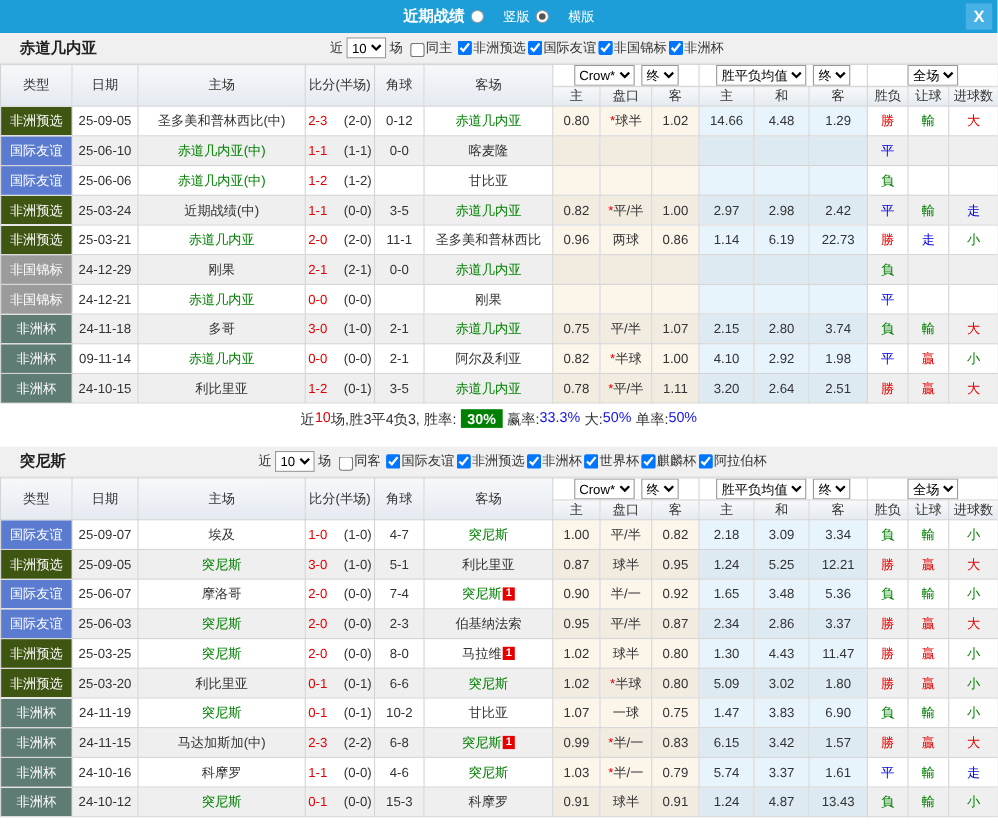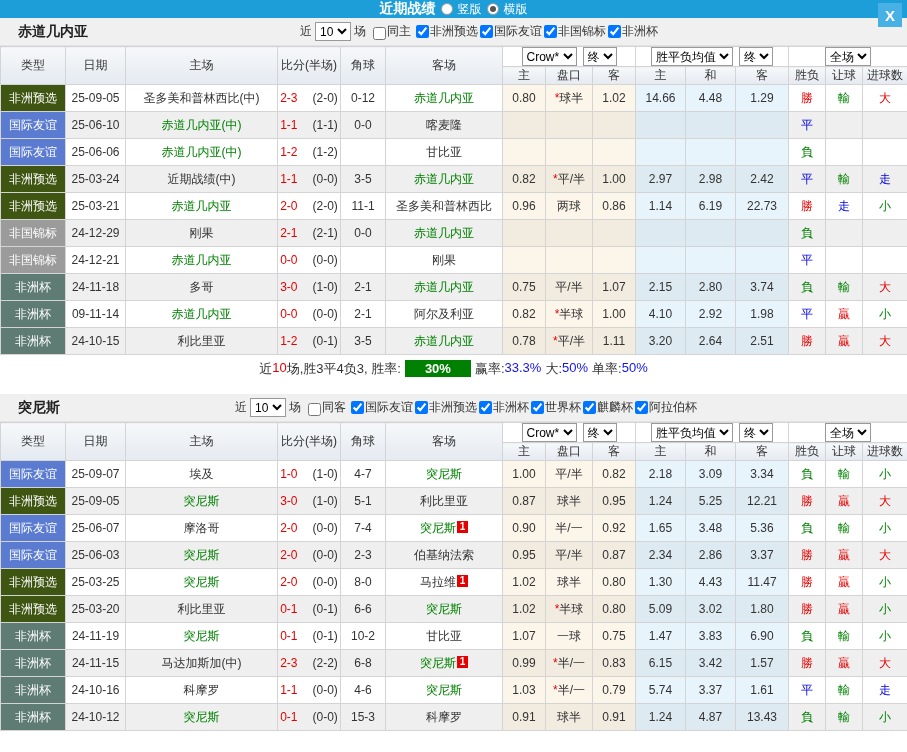--- a/index.html
+++ b/index.html
@@ -4,33 +4,33 @@
 <style>
   * { box-sizing: border-box; }
   html,body { margin:0; padding:0; }
   body {
     width:907px; height:752px; overflow:hidden; background:#fff;
     font-family:"Liberation Sans","DejaVu Sans",sans-serif;
     font-size:12px; color:#333;
   }
   
   .titlebar {
-    height:18px; background:#1E9ED8; position:relative;
+    height:30px; background:#1E9ED8; position:relative;
     display:flex; align-items:center; justify-content:center; gap:5px;
   }
   .titlebar .title { color:#fff; font-weight:bold; font-size:14px; }
   .radio {
     width:12px; height:12px; border-radius:50%; background:#fff;
     border:1px solid #9a9a9a; display:inline-block; cursor:pointer; position:relative;
   }
   .radio.checked::after {
     content:''; position:absolute; left:2px; top:2px; width:6px; height:6px;
     border-radius:50%; background:#555;
   }
-  .radio-label { color:#fff; font-size:12px; }
+  .radio-label { color:#fff; font-size:12px;margin-left:13px; }
   .close-btn {
     position:absolute; right:5px; top:3px; width:24px; height:24px;
     background:#47B0E4; color:#fff; font-weight:bold; font-size:15px;
     display:flex; align-items:center; justify-content:center; cursor:pointer;
   }
   
   .filter-row { height:28px; background:#F0F0F0; display:flex; align-items:center; border-bottom:1px solid #E2E2E2; }
   .team-name { font-weight:bold; font-size:14px; color:#222; padding-left:18px; }
   .sec0 .team-name { width:300px; }
   .sec1 .team-name { width:235px; }
@@ -72,21 +72,21 @@
     display:inline-block; background:#E60000; color:#fff; font-size:10px; font-weight:bold;
     width:11px; height:12px; line-height:12px; margin-left:1px; vertical-align:2px;
   }
   .c-odds { background:rgba(248,228,200,0.38); }
   .c-avg  { background:rgba(198,227,248,0.40); }
   
   .summary {
     height:27px; display:flex; align-items:center; justify-content:center;
     gap:4px; font-size:13px; background:#fff;
   }
-  .summary .hl { background:#008000; color:#fff; padding:1px 20px; font-weight:bold; }
+  .summary .hl { background:#008000; color:#fff; padding:1px 6px; font-weight:bold; }
   .summary .pct { color:#1414E6; }
   .summary .red { color:#E60000; }
   .seg { display:inline-flex; }
   .gap { height:12px; background:#fff; }
 </style>
 </head>
 <body>
 
 <div class="titlebar">
   <span class="title">近期战绩</span>

